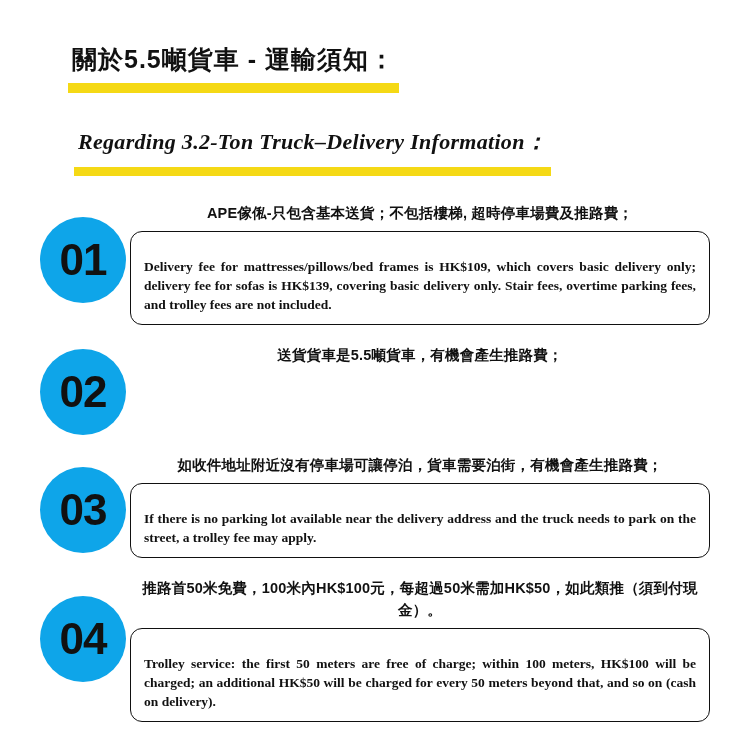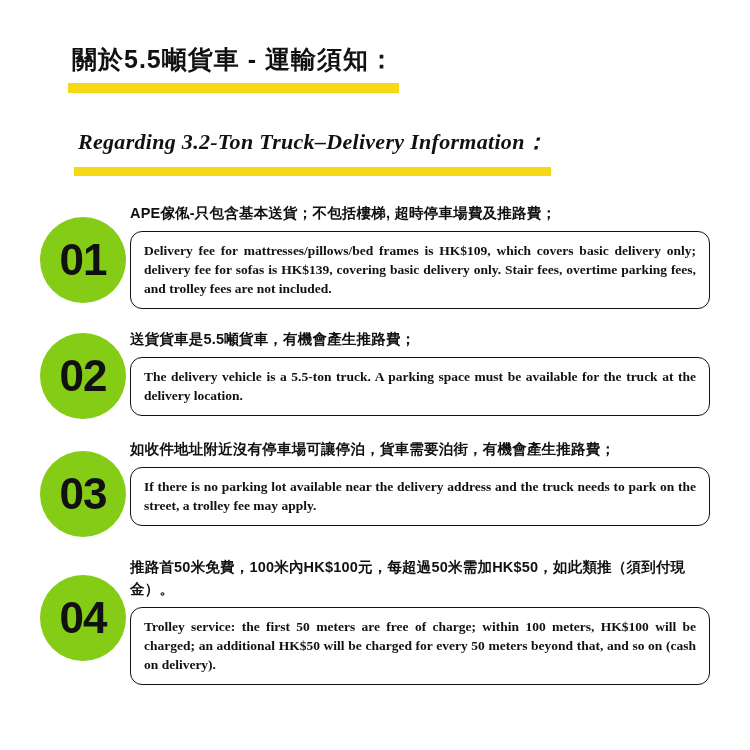--- a/index.html
+++ b/index.html
@@ -86,21 +86,21 @@
     position: relative;
     display: flex;
     align-items: flex-start;
     margin-bottom: 18px;
   }
   .badge {
     width: 86px;
     min-width: 86px;
     height: 86px;
     border-radius: 50%;
-    background: #84cc16;
+    background: #0ea5e9;
     display: flex;
     align-items: center;
     justify-content: center;
     margin-right: 4px;
     margin-top: 8px;
   }
   .badge-num {
     font-family: "Liberation Sans", sans-serif;
     font-weight: bold;
     font-size: 44px;
@@ -113,25 +113,26 @@
     padding-top: 2px;
   }
   .cn-line {
     font-family: "Liberation Sans", sans-serif;
     font-weight: bold;
     font-size: 14.5px;
     line-height: 1.5;
     color: #111;
     margin-bottom: 6px;
     letter-spacing: 0.2px;
+    text-align: center;
   }
   .en-box {
     border: 1.6px solid #111;
     border-radius: 12px;
-    padding: 9px 13px 10px 13px;
+    padding: 25px 13px 10px 13px;
     font-family: "Liberation Serif", serif;
     font-weight: bold;
     font-size: 13.5px;
     line-height: 1.42;
     color: #111;
     text-align: justify;
   }
 
   
   .item-1 .badge { margin-top: 16px; }
@@ -167,21 +168,20 @@
         <div class="en-box">Delivery fee for mattresses/pillows/bed frames is HK$109, which covers basic delivery only; delivery fee for sofas is HK$139, covering basic delivery only. Stair fees, overtime parking fees, and trolley fees are not included.</div>
       </div>
     </div>
 
     <div class="item item-2">
       <div class="badge">
         <span class="badge-num">02</span>
       </div>
       <div class="item-body">
         <div class="cn-line">送貨貨車是5.5噸貨車，有機會產生推路費；</div>
-        <div class="en-box">The delivery vehicle is a 5.5-ton truck. A parking space must be available for the truck at the delivery location.</div>
       </div>
     </div>
 
     <div class="item item-3">
       <div class="badge">
         <span class="badge-num">03</span>
       </div>
       <div class="item-body">
         <div class="cn-line">如收件地址附近沒有停車場可讓停泊，貨車需要泊街，有機會產生推路費；</div>
         <div class="en-box">If there is no parking lot available near the delivery address and the truck needs to park on the street, a trolley fee may apply.</div>

